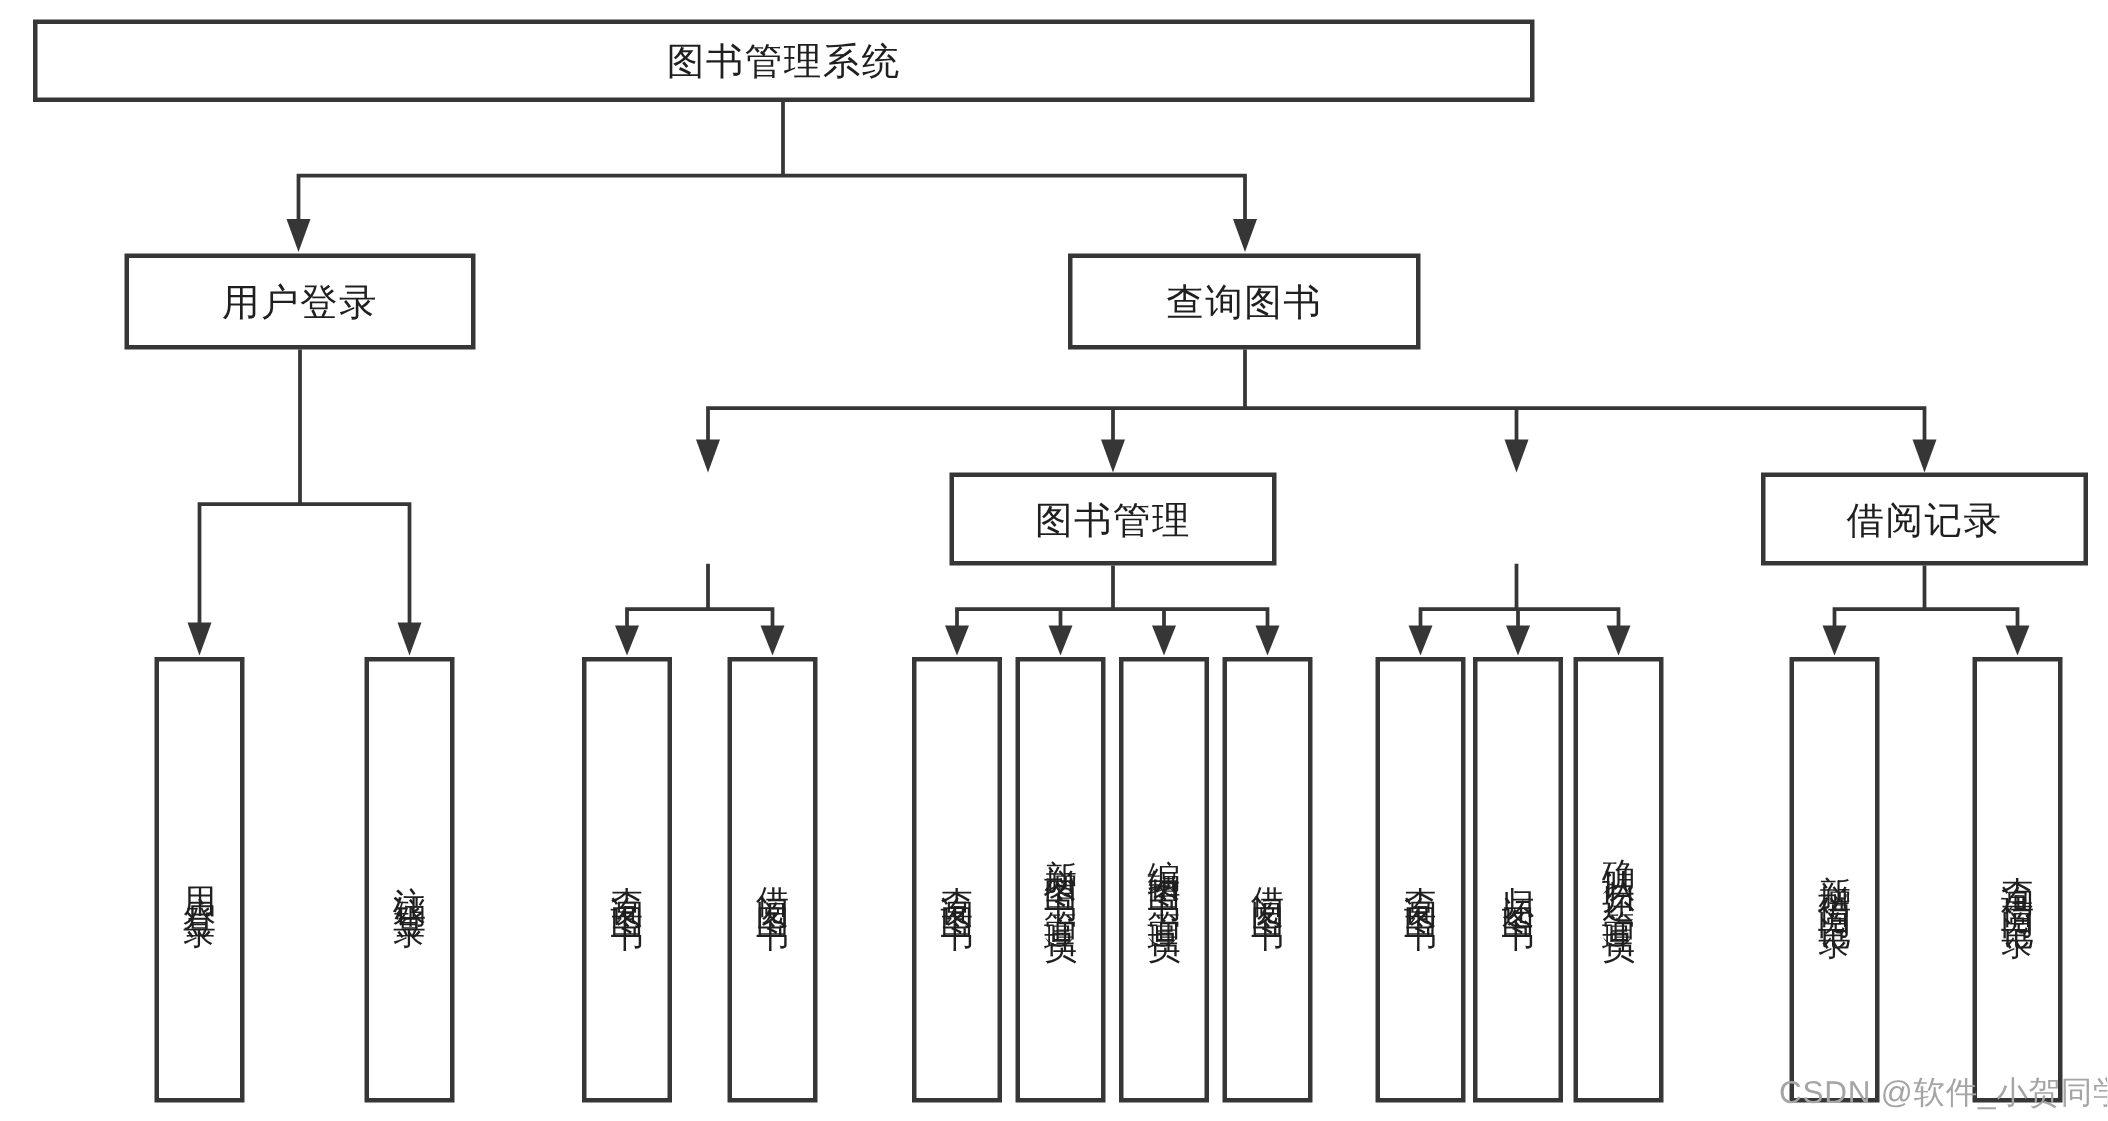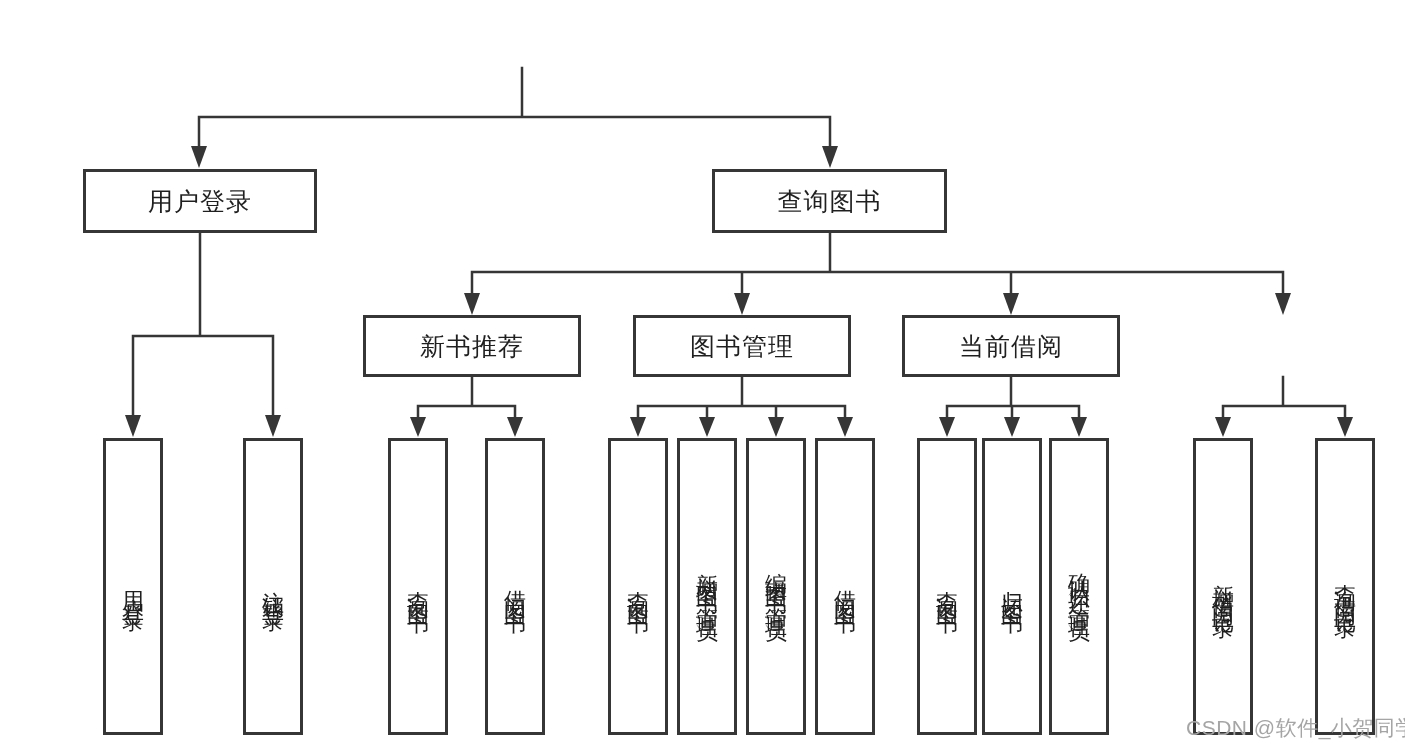--- a/index.html
+++ b/index.html
@@ -110,27 +110,27 @@
       <polygon points="1071,417 1087,417 1079,437"></polygon>
     </g>
 
     <g>
       <path d="M1283,377 V406 M1223,406 H1345 M1223,406 V418 M1345,406 V418"></path>
       <polygon points="1215,417 1231,417 1223,437"></polygon>
       <polygon points="1337,417 1353,417 1345,437"></polygon>
     </g>
   </svg>
 
+  <div class="node root-box">图书管理系统</div>
 
   <div class="node l2-box" style="left:83px; width:234px;">用户登录</div>
   <div class="node l2-box" style="left:712px; width:235px;">查询图书</div>
 
-  <div class="node l3-box" style="left:363px;">新书推荐</div>
   <div class="node l3-box" style="left:633px;">图书管理</div>
-  <div class="node l3-box" style="left:902px;">当前借阅</div>
+  <div class="node l3-box" style="left:1174px;">借阅记录</div>
 
   <div class="leaf" style="left:103px;">用户登录</div>
   <div class="leaf" style="left:243px;">注销登录</div>
 
   <div class="leaf" style="left:388px;">查询图书</div>
   <div class="leaf" style="left:485px;">借阅图书</div>
 
   <div class="leaf" style="left:608px;">查询图书</div>
   <div class="leaf" style="left:677px;">新增图书（管理员）</div>
   <div class="leaf" style="left:746px;">编辑图书（管理员）</div>

